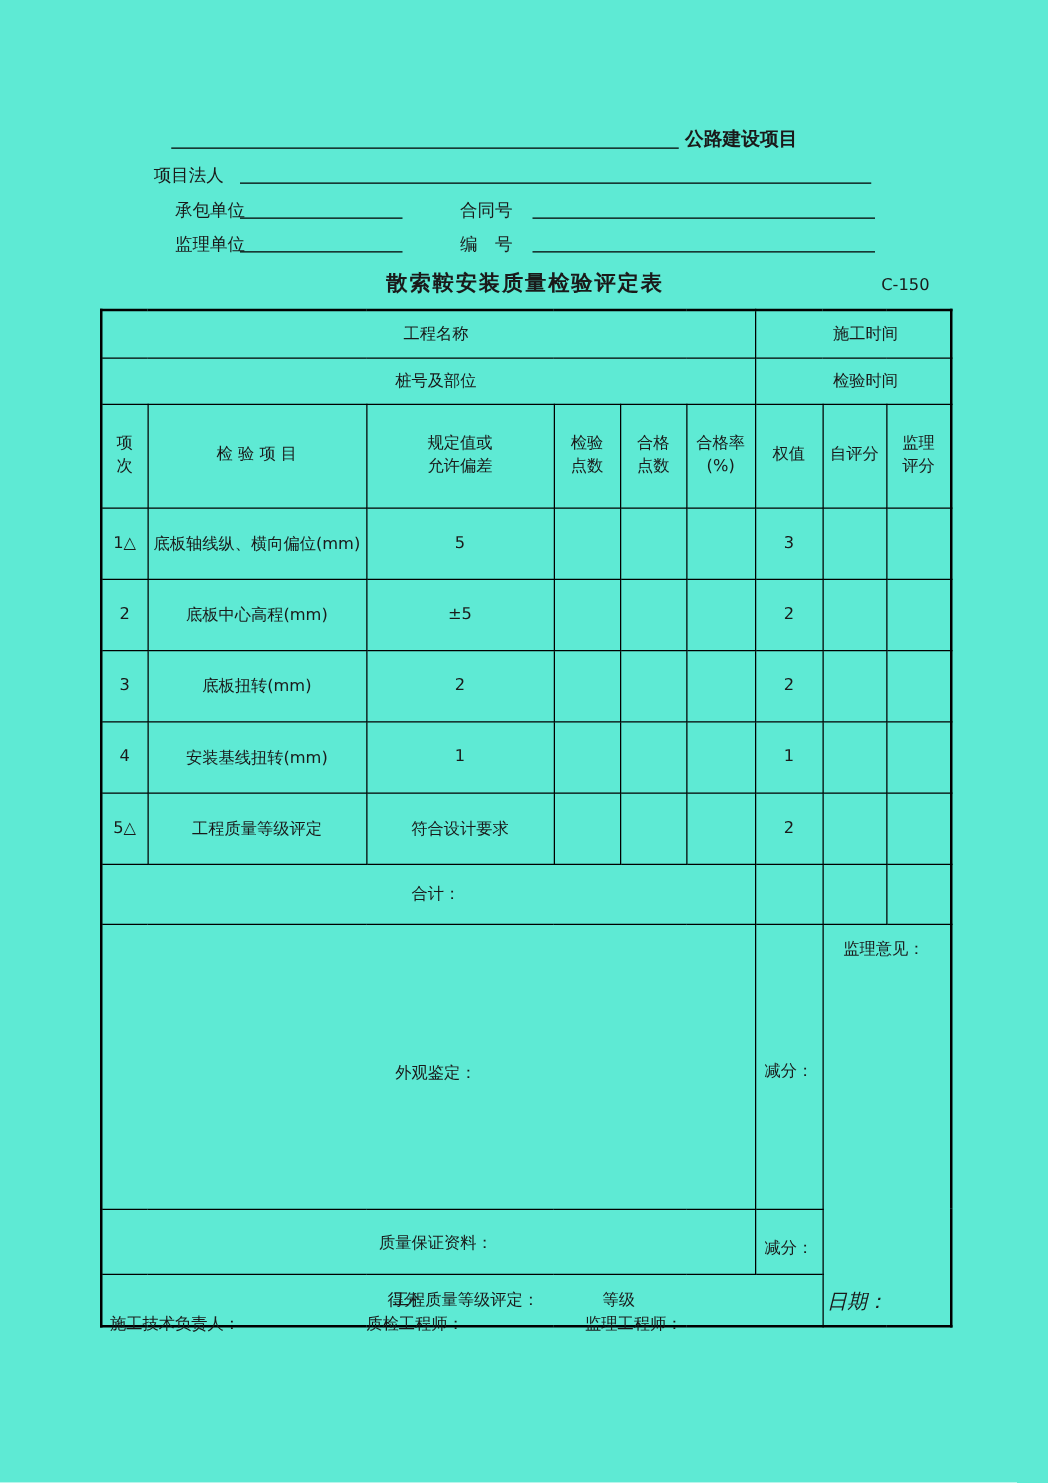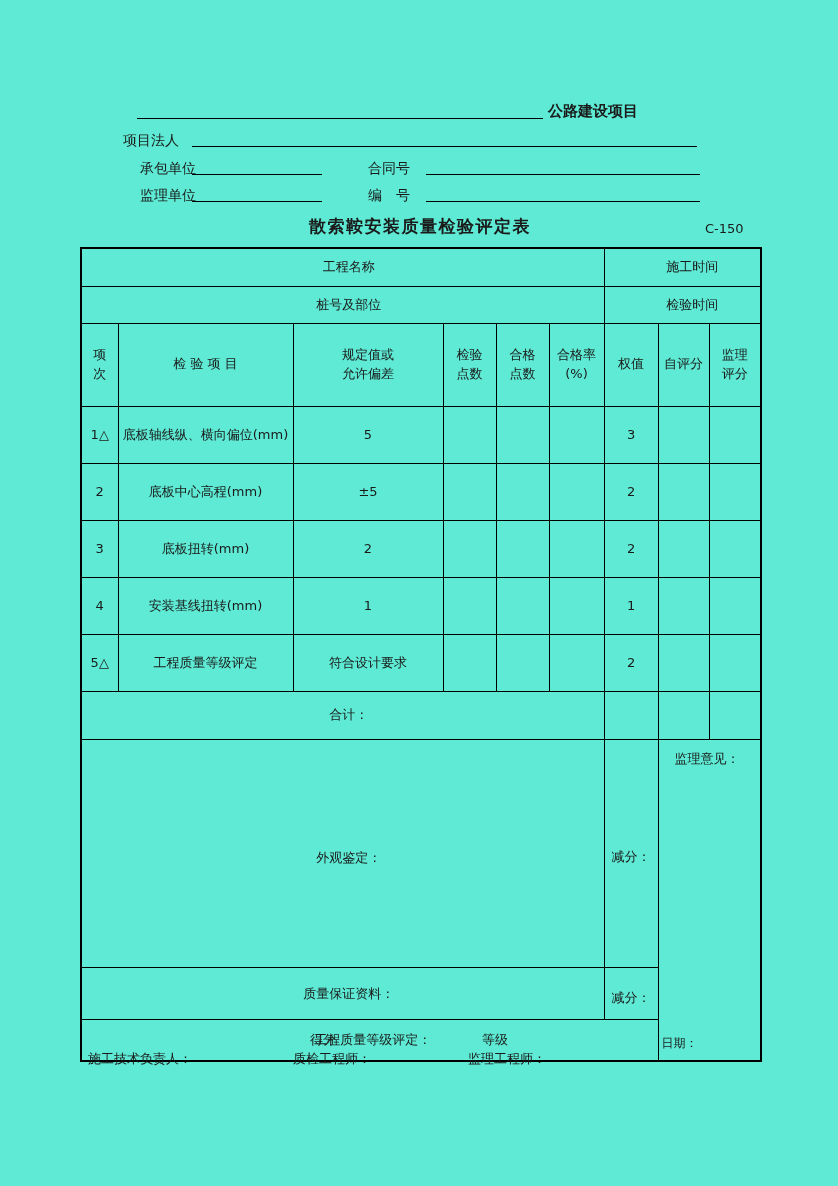--- a/index.html
+++ b/index.html
@@ -32,21 +32,21 @@
   td.lbl { text-align:left; padding-left:12px; }
   td.hdr { white-space:pre-line; line-height:1.45; }
   td.itemcol { white-space:nowrap; }
   td.topalign { vertical-align:top; }
   td.pt8 { padding-top:8px; }
   .opinion-box {
     height:320px; display:flex; flex-direction:column;
     justify-content:space-between; align-items:flex-start;gap:44px;
   }
   .opinion-box .op { padding:10px 0 0 16px; font-size:13px; white-space:nowrap; }
-  .opinion-box .dt { padding:0 0 8px 3px; font-size:12px; white-space:nowrap; }
+  .opinion-box .dt { padding:0 0 8px 3px; font-size:16px; white-space:nowrap;font-style:italic; }
   td.graderow { position:relative; }
   .grade-abs { position:absolute; top:11px; font-size:13px; white-space:nowrap; }
   .footer-lbl { position:absolute; top:1050px; font-size:13px; white-space:nowrap; }
 </style>
 </head>
 <body>
 
 <div class="page">
 
   <div class="fill-line" style="left:137px; top:118px; width:406px;"></div>

